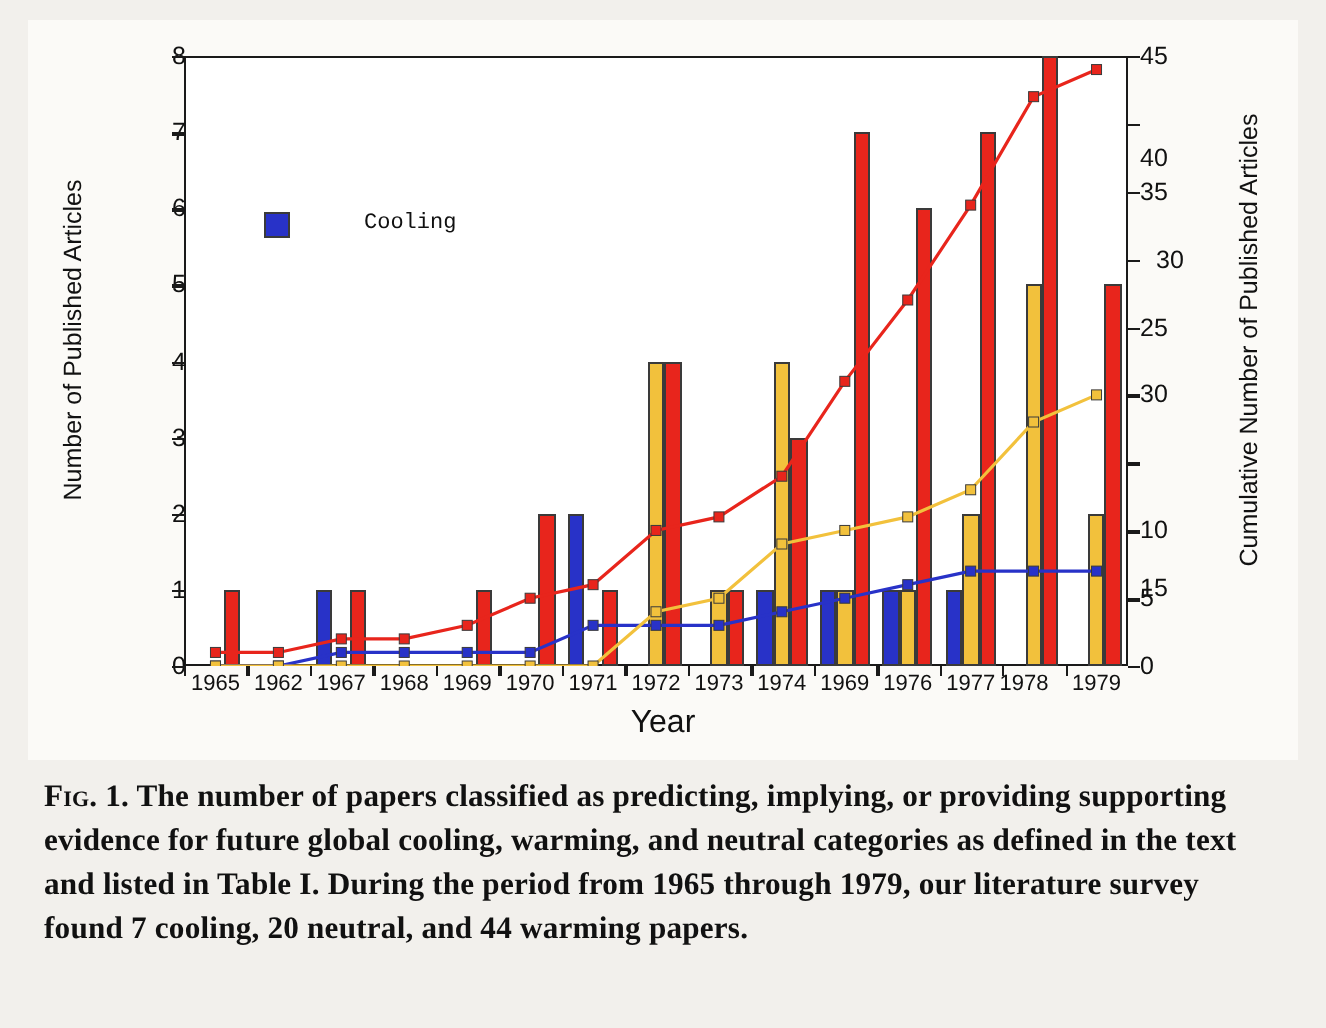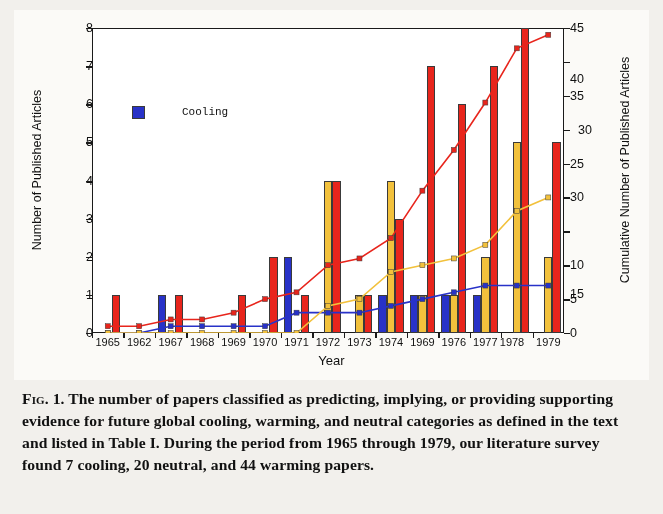--- a/index.html
+++ b/index.html
@@ -126,21 +126,21 @@
     width: 1.4px;
     height: 5px;
     background: #1a1a1a;
   }
   .xaxis-title {
     position: absolute;
     top: 343px;
     left: 0;
     width: 635px;
     text-align: center;
-    font-size: 13px;
+    font-size: 16px;
     color: #111;
     font-family: "Liberation Sans", sans-serif;
   }
   
   .bar {
     position: absolute;
     box-sizing: border-box;
     border: 0.8px solid #3a3a3a;
   }
   

